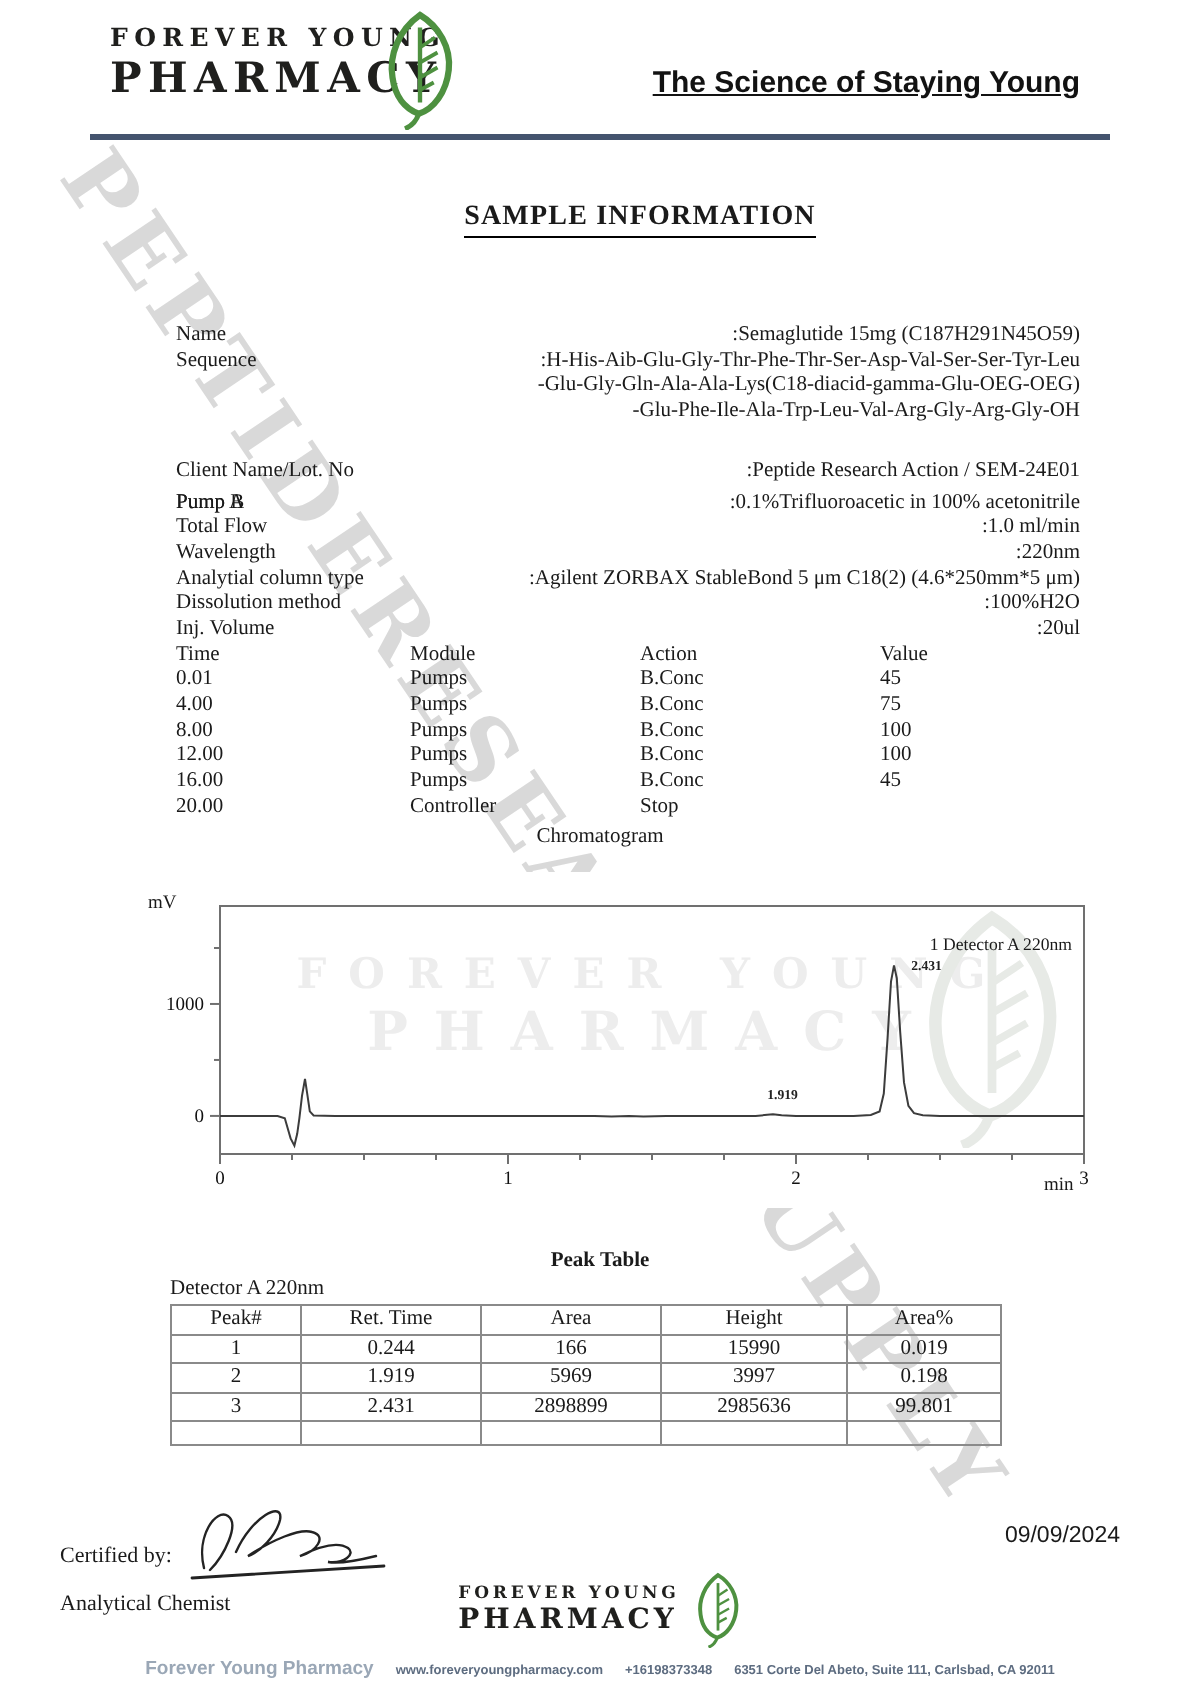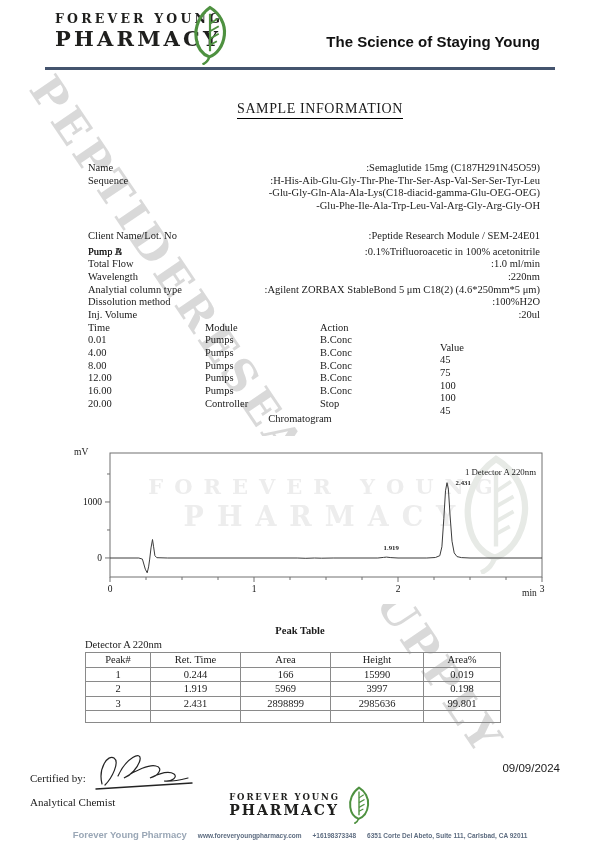--- a/index.html
+++ b/index.html
@@ -4,40 +4,40 @@
 <style>
   html,body{margin:0;padding:0;background:#fff;}
   .page{position:relative;width:600px;height:849px;background:#ffffff;overflow:hidden;
         font-family:"Liberation Serif",serif;color:#1a1a1a;}
   
   .logo-block{position:absolute;left:55px;top:11px;z-index:3;}
   .logo-l1{font-family:"DejaVu Serif",serif;font-weight:bold;font-size:12.5px;letter-spacing:3.2px;color:#1f1f1d;white-space:nowrap;}
   .logo-l2{font-family:"DejaVu Serif",serif;font-weight:bold;font-size:21px;letter-spacing:3.2px;color:#1f1f1d;margin-top:0px;white-space:nowrap;}
   .leaf-header{position:absolute;left:191px;top:5px;z-index:3;}
   .tagline{position:absolute;right:60px;top:33px;z-index:3;font-family:"Liberation Sans",sans-serif;
-           font-weight:bold;font-size:15px;color:#121212;}
+           font-weight:bold;font-size:15px;color:#121212;text-decoration:underline;}
   .header-rule{position:absolute;left:45px;right:45px;top:67px;height:2.5px;background:#44546e;z-index:3;}
   
   .wm-diagonal{position:absolute;left:62px;top:66px;z-index:1;transform:rotate(56deg);transform-origin:0 0;
                font-family:"DejaVu Serif",serif;font-weight:bold;font-size:44px;letter-spacing:5px;
                color:rgba(128,128,128,0.30);white-space:nowrap;pointer-events:none;}
   
   .doc-title{position:absolute;left:0;right:0;top:99px;text-align:center;z-index:2;}
-  .doc-title span{display:inline-block;font-weight:normal;font-size:14px;letter-spacing:0.6px;
+  .doc-title span{display:inline-block;font-weight:bold;font-size:14px;letter-spacing:0.6px;
                   border-bottom:1.6px solid #000;padding-bottom:1px;margin-left:40px;}
   
   .info-block{position:absolute;left:0;top:162px;width:540px;z-index:2;font-size:10.5px;line-height:12.7px;}
   .info-row{position:relative;}
   .info-label{position:absolute;left:88px;top:0;white-space:nowrap;}
   .info-value{display:block;margin-left:205px;white-space:nowrap;text-align:right;}
   .prog-row{position:relative;height:12.7px;}
   .prog-c0{position:absolute;left:88px;white-space:nowrap;}
   .prog-c1{position:absolute;left:205px;white-space:nowrap;}
   .prog-c2{position:absolute;left:320px;white-space:nowrap;}
-  .prog-c3{position:absolute;left:440px;white-space:nowrap;margin-top:20px;}
+  .prog-c3{position:absolute;left:440px;white-space:nowrap;}
   
   .chromo-heading{position:absolute;left:0;right:0;top:413px;text-align:center;font-size:10.5px;z-index:2;}
   .chart{position:absolute;left:70px;top:436px;width:490px;height:168px;background:#fff;z-index:2;overflow:hidden;}
   .chart-wm{position:absolute;left:40px;top:38px;width:432px;text-align:center;z-index:1;pointer-events:none;}
   .chart-wm-l1{font-family:"DejaVu Serif",serif;font-weight:bold;font-size:21px;letter-spacing:11px;color:#ededed;white-space:nowrap;}
   .chart-wm-l2{font-family:"DejaVu Serif",serif;font-weight:bold;font-size:27px;letter-spacing:13px;color:#ededed;white-space:nowrap;margin-top:2px;}
   .chart-leaf-wm{position:absolute;left:388px;top:18px;z-index:1;opacity:1;pointer-events:none;}
   .chart svg.plot{position:absolute;left:0;top:0;z-index:2;}
   .chart-ylab{position:absolute;left:4px;top:11px;font-size:9.5px;z-index:3;}
   .chart-xlab{position:absolute;left:452px;top:152px;font-size:9.5px;z-index:3;}
@@ -106,21 +106,21 @@
           <span class="info-label">Sequence</span>
           <span class="info-value">
             <div>:H-His-Aib-Glu-Gly-Thr-Phe-Thr-Ser-Asp-Val-Ser-Ser-Tyr-Leu</div>
             <div>-Glu-Gly-Gln-Ala-Ala-Lys(C18-diacid-gamma-Glu-OEG-OEG)</div>
             <div>-Glu-Phe-Ile-Ala-Trp-Leu-Val-Arg-Gly-Arg-Gly-OH</div>
           </span>
         </div>
         <div class="info-row" style="margin-bottom: 3px;">
           <span class="info-label">Client Name/Lot. No</span>
           <span class="info-value">
-            <div>:Peptide Research Module / SEM-24E01</div>
+            <div>:Peptide Research Action / SEM-24E01</div>
           </span>
         </div>
         <div class="info-row">
           <span class="info-label">Pump A</span>
         </div>
         <div class="info-row">
           <span class="info-label">Pump B</span>
           <span class="info-value">
             <div>:0.1%Trifluoroacetic in 100% acetonitrile</div>
           </span>

